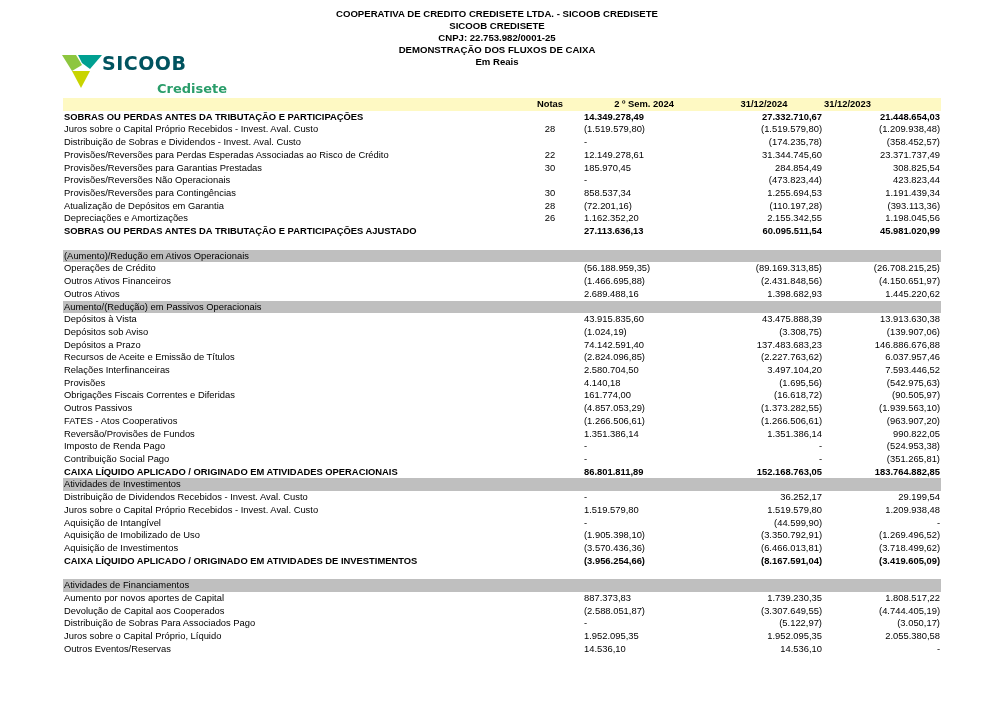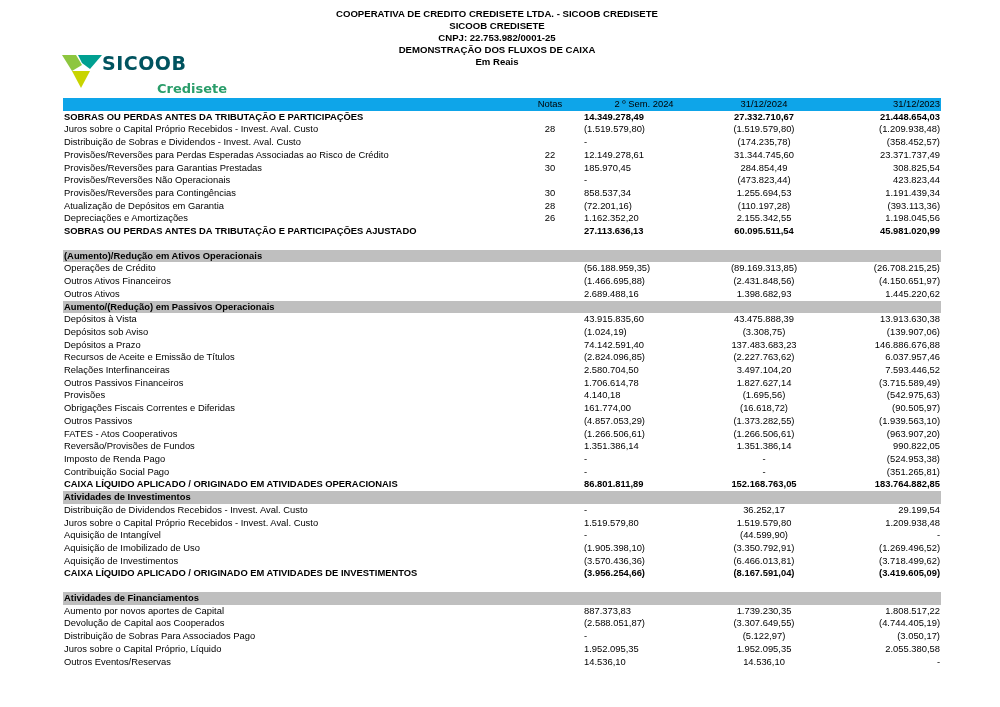--- a/index.html
+++ b/index.html
@@ -8,28 +8,28 @@
   .header { position:absolute; top:8px; left:300px; width:394px; text-align:center;
             font-weight:bold; font-size:9.6px; line-height:12px; }
   .logo { position:absolute; left:62px; top:54px; width:170px; height:44px; }
   .logo-text { position:absolute; left:40px; top:-2px; font-family:"DejaVu Sans", sans-serif;
                font-weight:bold; font-size:19px; letter-spacing:0.5px; color:#00535f; }
   .logo-sub { position:absolute; left:95px; top:27px; font-family:"DejaVu Sans", sans-serif;
               font-size:13px; color:#2a9d6a; font-weight:bold; }
   table { position:absolute; left:63px; top:98px; width:868px; border-collapse:collapse;
           font-size:9.4px; table-layout:fixed; }
   td, th { padding:0 1px; height:12.7px; line-height:12.7px; white-space:nowrap; overflow:hidden; }
-  th { font-weight:normal; background:#0ea5e9; }
+  th { font-weight:bold; background:#fef9c3; }
   .c-label { width:452px; text-align:left; }
   .c-notes { width:64px; text-align:center; }
   .c-v1 { width:120px; }
-  .c-v2 { width:116px; text-align:center; }
+  .c-v2 { width:116px; text-align:right; }
   .c-v3 { width:116px; text-align:right; }
   tr.total td { font-weight:bold; }
-  tr.section td { background:#bfbfbf; font-weight:bold;margin-top:27px; }
+  tr.section td { background:#bfbfbf; font-weight:normal;margin-top:27px; }
   tr.spacer td { height:12px; }
 </style>
 </head>
 <body>
 
 <div class="header">
   <div>COOPERATIVA DE CREDITO CREDISETE LTDA. - SICOOB CREDISETE</div>
   <div>SICOOB CREDISETE</div>
   <div>CNPJ: 22.753.982/0001-25</div>
   <div>DEMONSTRAÇÃO DOS FLUXOS DE CAIXA</div>
@@ -46,21 +46,21 @@
   <span class="logo-sub">Credisete</span>
 </div>
 
 <table>
   <thead>
     <tr>
       <th class="c-label"></th>
       <th class="c-notes">Notas</th>
       <th class="c-v1" style="text-align:center">2 º Sem. 2024</th>
       <th class="c-v2" style="text-align:center">31/12/2024</th>
-      <th class="c-v3" style="text-align:right">31/12/2023</th>
+      <th class="c-v3" style="text-align:left">31/12/2023</th>
     </tr>
   </thead>
   <tbody id="tbody">
       <tr class="total">
         <td class="c-label">SOBRAS OU PERDAS ANTES DA TRIBUTAÇÃO E PARTICIPAÇÕES</td>
         <td class="c-notes"></td>
         <td class="c-v1">14.349.278,49</td>
         <td class="c-v2">27.332.710,67</td>
         <td class="c-v3">21.448.654,03</td>
       </tr>
@@ -198,27 +198,20 @@
         <td class="c-v3">6.037.957,46</td>
       </tr>
       <tr class="item">
         <td class="c-label">Relações Interfinanceiras</td>
         <td class="c-notes"></td>
         <td class="c-v1">2.580.704,50</td>
         <td class="c-v2">3.497.104,20</td>
         <td class="c-v3">7.593.446,52</td>
       </tr>
       <tr class="item">
-        <td class="c-label">Outros Passivos Financeiros</td>
-        <td class="c-notes"></td>
-        <td class="c-v1">1.706.614,78</td>
-        <td class="c-v2">1.827.627,14</td>
-        <td class="c-v3">(3.715.589,49)</td>
-      </tr>
-      <tr class="item">
         <td class="c-label">Provisões</td>
         <td class="c-notes"></td>
         <td class="c-v1">4.140,18</td>
         <td class="c-v2">(1.695,56)</td>
         <td class="c-v3">(542.975,63)</td>
       </tr>
       <tr class="item">
         <td class="c-label">Obrigações Fiscais Correntes e Diferidas</td>
         <td class="c-notes"></td>
         <td class="c-v1">161.774,00</td>

